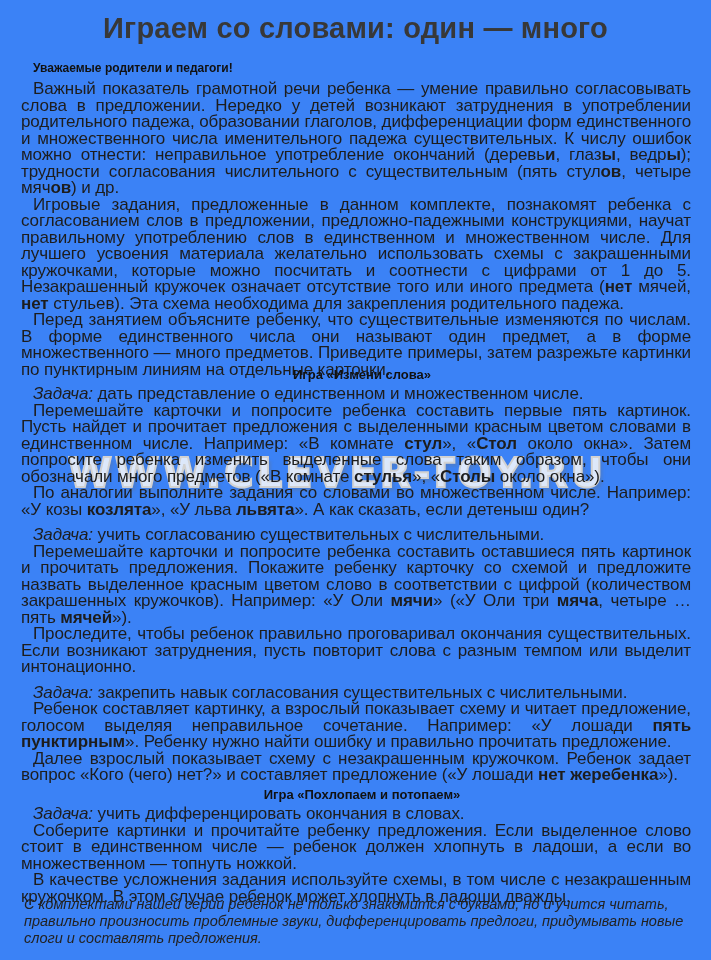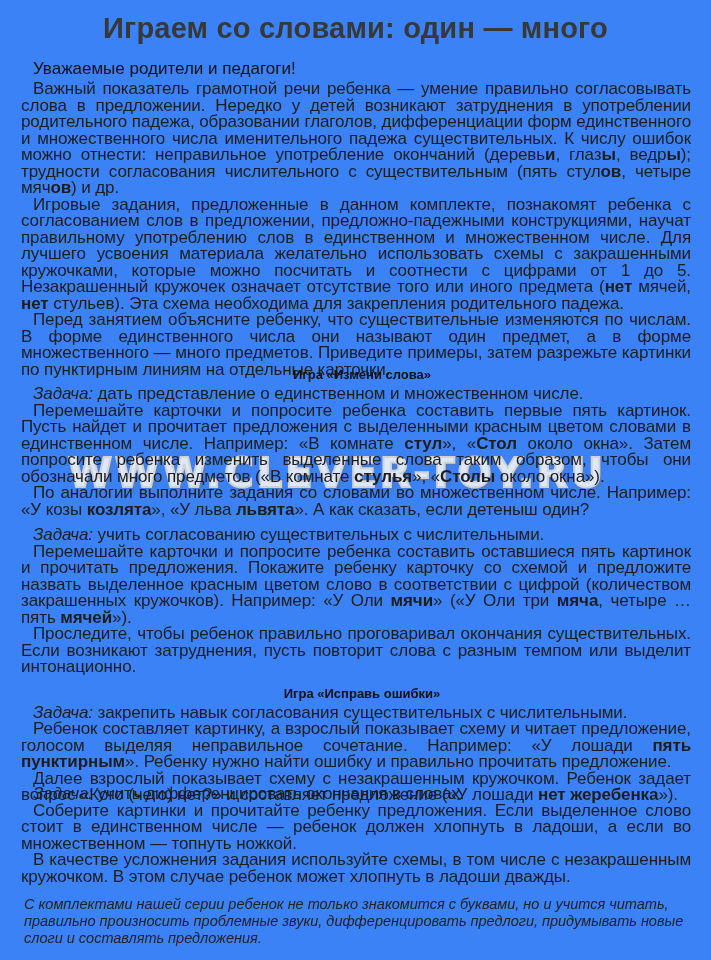--- a/index.html
+++ b/index.html
@@ -58,23 +58,23 @@
   p { margin: 0; }
   .body-par {
     font-size: 17px;
     line-height: 16.5px;
     letter-spacing: -0.1px;
     text-align: justify;
     text-indent: 12px;
     color: #1d1d1d;
   }
   .section-heading {
-    font-size: 17px;
+    font-size: 12px;
     line-height: 17px;
-    font-weight: normal;
+    font-weight: bold;
     padding-left: 12px;
     margin-bottom: 4px;
     color: #111;
   }
   .game { margin-top: 0; }
   .game + .game { margin-top: 9px; }
   .game-title {
     font-size: 13px;
     line-height: 17px;
     font-weight: bold;
@@ -126,30 +126,30 @@
       <p class="body-par">По аналогии выполните задания со словами во множественном числе. Например: «У козы <b>козлята</b>», «У льва <b>львята</b>». А как сказать, если детеныш один?</p>
     </div>
 
     <div class="game">
       <p class="body-par task-par"><i>Задача:</i><span> учить согласованию существительных с числительными.</span></p>
       <p class="body-par">Перемешайте карточки и попросите ребенка составить оставшиеся пять картинок и прочитать предложения. Покажите ребенку карточку со схемой и предложите назвать выделенное красным цветом слово в соответствии с цифрой (количеством закрашенных кружочков). Например: «У Оли <b>мячи</b>» («У Оли три <b>мяча</b>, четыре … пять <b>мячей</b>»).</p>
       <p class="body-par">Проследите, чтобы ребенок правильно проговаривал окончания существительных. Если возникают затруднения, пусть повторит слова с разным темпом или выделит интонационно.</p>
     </div>
 
     <div class="game">
-      <p class="game-title">Игра «Исправь ошибки»</p>
       <p class="body-par task-par"><i>Задача:</i><span> закрепить навык согласования существительных с числительными.</span></p>
       <p class="body-par">Ребенок составляет картинку, а взрослый показывает схему и читает предложение, голосом выделяя неправильное сочетание. Например: «У лошади <b>пять пунктирным</b>». Ребенку нужно найти ошибку и правильно прочитать предложение.</p>
       <p class="body-par">Далее взрослый показывает схему с незакрашенным кружочком. Ребенок задает вопрос «Кого (чего) нет?» и составляет предложение («У лошади <b>нет жеребенка</b>»).</p>
     </div>
 
   </section>
 
   <section class="text-block game-4-block">
     <div class="game">
+      <p class="game-title">Игра «Похлопаем и потопаем»</p>
       <p class="body-par task-par"><i>Задача:</i><span> учить дифференцировать окончания в словах.</span></p>
       <p class="body-par">Соберите картинки и прочитайте ребенку предложения. Если выделенное слово стоит в единственном числе — ребенок должен хлопнуть в ладоши, а если во множественном — топнуть ножкой.</p>
       <p class="body-par">В качестве усложнения задания используйте схемы, в том числе с незакрашенным кружочком. В этом случае ребенок может хлопнуть в ладоши дважды.</p>
     </div>
   </section>
 
   <section class="text-block footer-block">
     <p class="footer-text">С комплектами нашей серии ребенок не только знакомится с буквами, но и учится читать, правильно произносить проблемные звуки, дифференцировать предлоги, придумывать новые слоги и составлять предложения.</p>
     <p class="footer-wish">Желаем удачи!</p>
   </section>

